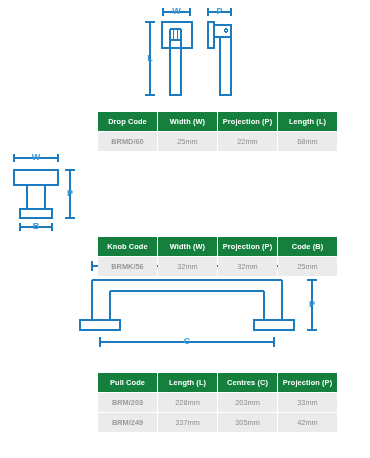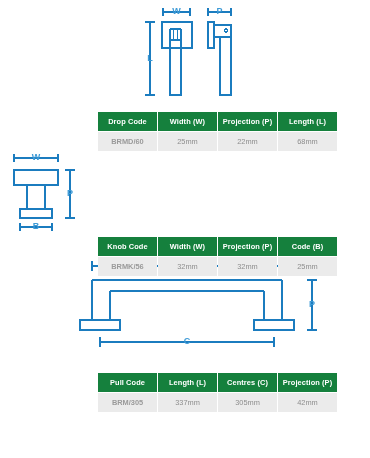--- a/index.html
+++ b/index.html
@@ -220,21 +220,27 @@
     <thead>
       <tr>
         <th>Pull Code</th>
         <th>Length (L)</th>
         <th>Centres (C)</th>
         <th>Projection (P)</th>
       </tr>
     </thead>
     <tbody>
       <tr>
-        <td class="code">BRM/305</td>
+        <td class="code">BRM/203</td>
+        <td>228mm</td>
+        <td>203mm</td>
+        <td>33mm</td>
+      </tr>
+      <tr>
+        <td class="code">BRM/249</td>
         <td>337mm</td>
         <td>305mm</td>
         <td>42mm</td>
       </tr>
     </tbody>
   </table>
 
 </div>
 
 </body></html>

